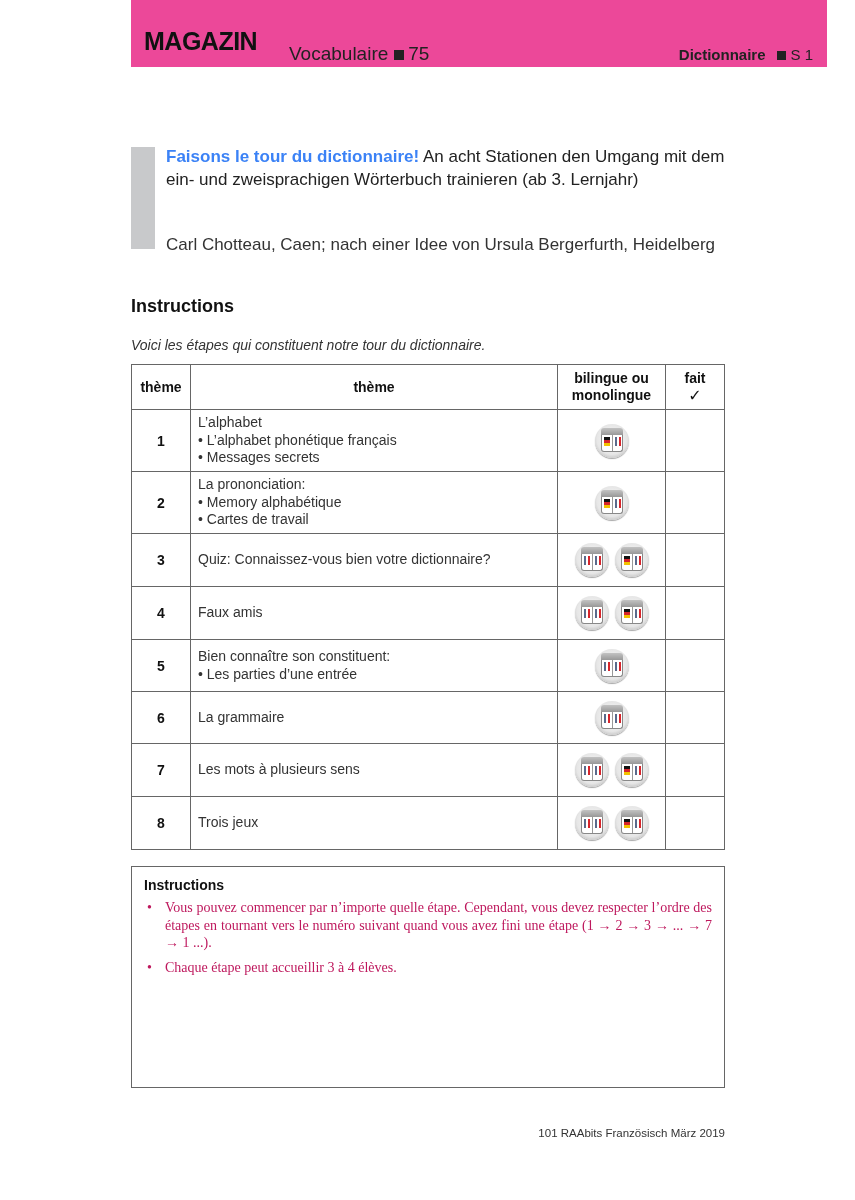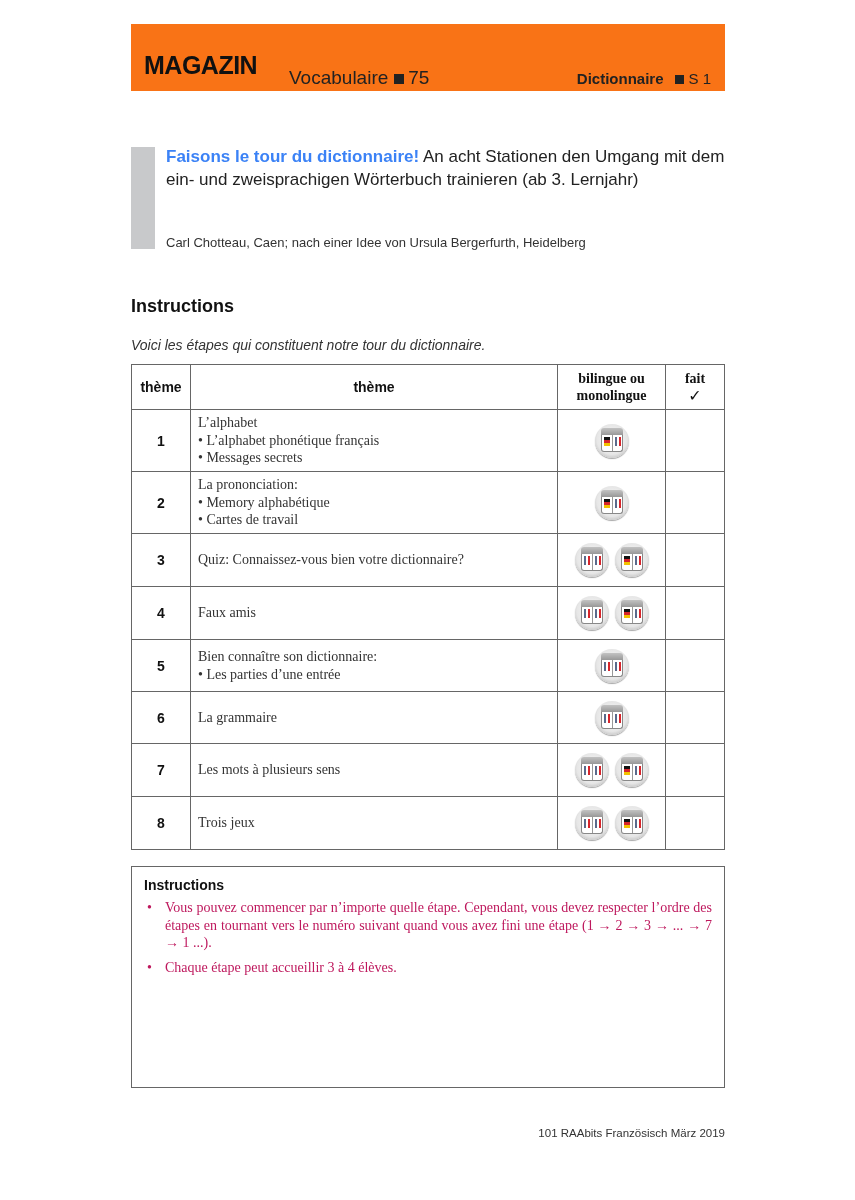--- a/index.html
+++ b/index.html
@@ -1,43 +1,43 @@
 <!DOCTYPE html>
 <html><head>
 <meta charset="utf-8">
 <style>
   * { box-sizing: border-box; margin: 0; padding: 0; }
   html, body { width: 855px; height: 1200px; background: #ffffff; }
   body { font-family: "Liberation Sans", "DejaVu Sans", sans-serif; color: #1a1a1a; position: relative; overflow: hidden; }
 
-  .header-bar { position: absolute; left: 131px; top: 0; width: 594px; height: 67px; background: #f97316; margin-top: 24px; }
+  .header-bar { position: absolute; left: 131px; top: 0; width: 696px; height: 67px; background: #ec4899; }
   .hdr-magazin { position: absolute; left: 13px; top: 27px; font-size: 25px; font-weight: 900; letter-spacing: -0.5px; color: #111; }
   .hdr-vocab { position: absolute; left: 158px; top: 43px; font-size: 19px; color: #222; }
   .hdr-right { position: absolute; right: 14px; top: 46px; font-size: 15px; color: #222; }
   .hdr-right .b { font-weight: bold; padding-left: 24px; }
   .sq { display: inline-block; width: 10px; height: 10px; background: #222; margin: 0 4px 0 6px; vertical-align: 0px; }
   .sq.sm { width: 9px; height: 9px; margin-left: 12px; }
 
   .intro-bar { position: absolute; left: 131px; top: 147px; width: 24px; height: 102px; background: #c8c9cb; }
   .intro { position: absolute; left: 166px; top: 146px; width: 560px; font-size: 17px; line-height: 22.5px; color: #222; }
   .intro .b { font-weight: bold; color: #3b82f6; }
-  .author { position: absolute; left: 166px; top: 235px; font-size: 13px; color: #333; }
+  .author { position: absolute; left: 166px; top: 235px; font-size: 17px; color: #333; }
 
   .section-title { position: absolute; left: 131px; top: 296px; font-size: 18px; font-weight: bold; color: #111; }
   .lead { position: absolute; left: 131px; top: 337px; font-size: 14px; font-style: italic; color: #333; text-align: center; }
 
   table.stages { position: absolute; left: 131px; top: 364px; width: 594px; border-collapse: collapse; font-size: 14px; color: #333; }
   table.stages th, table.stages td { border: 1px solid #666; }
   table.stages th { font-weight: bold; color: #111; text-align: center; font-size: 14px; line-height: 17px; padding: 4px 2px; height: 45px; }
   table.stages td.num { width: 59px; text-align: center; font-weight: bold; color: #111; }
   table.stages td.theme { padding: 4px 7px; line-height: 17.5px; }
   table.stages td.icons { width: 108px; text-align: center; }
   table.stages td.done { width: 59px; }
   .check { font-size: 16px; font-weight: normal; }
-  .line { display: block; font-family: Liberation Serif, serif; }
+  .line { display: block; }
 
   .dict { display: inline-block; width: 34px; height: 34px; border-radius: 50%; background: radial-gradient(circle at 50% 45%, #fafafa 0%, #e6e6e6 60%, #9a9a9a 100%); position: relative; margin: 0 3px; vertical-align: middle; box-shadow: 0 1px 1px rgba(0,0,0,0.35); }
   .dict .top { position: absolute; left: 6px; top: 4px; width: 22px; height: 9px; background: linear-gradient(#c2c2c2, #8c8c8c); border-radius: 3px 3px 1px 1px; }
   .dict .body { position: absolute; left: 6px; top: 11px; width: 22px; height: 17px; background: #fff; border: 1px solid #888; border-top: none; border-radius: 0 0 3px 3px; }
   .dict .body::after { content: ""; position: absolute; left: 10px; top: 0; width: 1px; height: 100%; background: #999; }
   .flag { position: absolute; top: 2px; width: 6px; height: 9px; }
   .flag.l { left: 2px; } .flag.r { left: 13px; }
   .fr { background: linear-gradient(to right, #5a6a8a 0 33%, #ffffff 33% 66%, #d6252b 66% 100%); }
   .de { background: linear-gradient(to bottom, #111 0 33%, #d6252b 33% 66%, #f2c200 66% 100%); }
 
@@ -131,21 +131,21 @@
               <span class="flag r fr"></span>
             </span></span><span class="dict"><span class="top"></span><span class="body">
               <span class="flag l de"></span>
               <span class="flag r fr"></span>
             </span></span></td>
         <td class="done"></td>
       </tr>
       <tr style="height: 52px;">
         <td class="num">5</td>
         <td class="theme">
-          <span class="line">Bien connaître son dictionnaire:</span>
+          <span class="line">Bien connaître son constituent:</span>
           <span class="line">• Les parties d’une entrée</span>
         </td>
         <td class="icons"><span class="dict"><span class="top"></span><span class="body">
               <span class="flag l fr"></span>
               <span class="flag r fr"></span>
             </span></span></td>
         <td class="done"></td>
       </tr>
       <tr style="height: 52px;">
         <td class="num">6</td>

